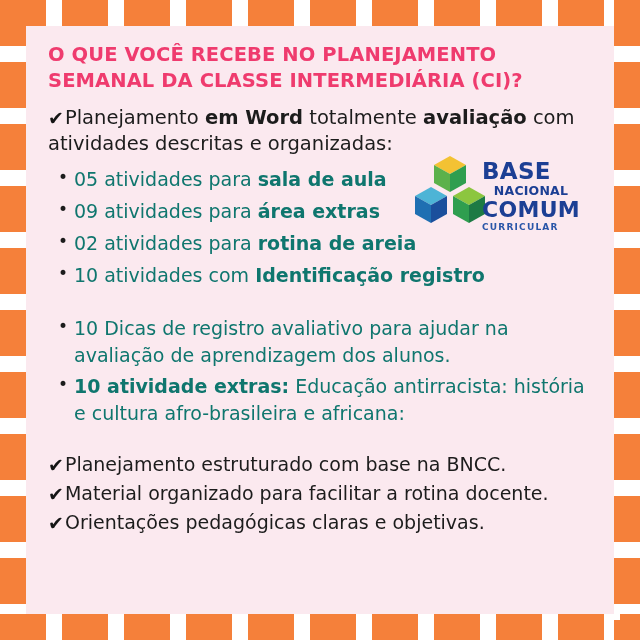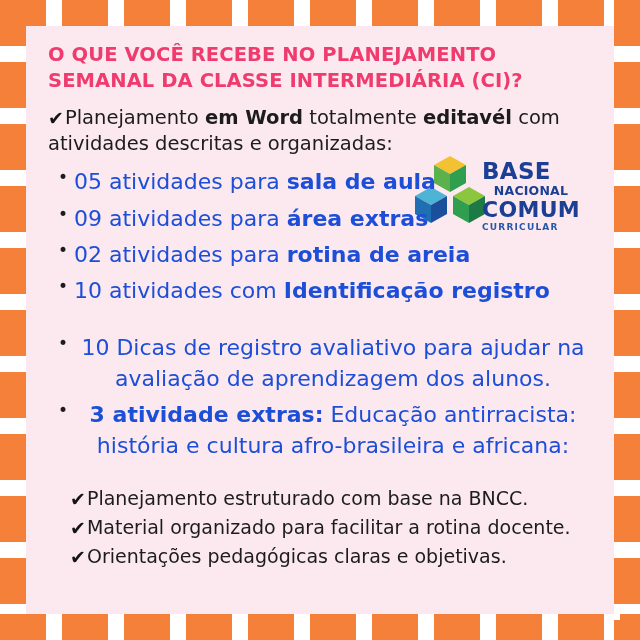--- a/index.html
+++ b/index.html
@@ -114,53 +114,51 @@
   #bncc-logo .lg4 { font-size: 9px; font-weight: bold; letter-spacing: 1.2px; margin-top: 2px; color:#2a56a8;}
 
   
   ul.bul {
     margin: 10px 0 0 0;
     padding: 0 0 0 26px;
     list-style: none;
   }
   ul.bul li {
     position: relative;
-    font-size: 22px;
+    font-size: 19px;
     line-height: 1.42;
-    color: #1d4ed8;
+    color: #0f766e;
     margin-bottom: 5px;
   }
   ul.bul li::before {
     content: "•";
     position: absolute;
     left: -16px;
     top: -1px;
     font-size: 17px;
     color: #1c1c1c;
   }
   ul.bul li b { font-weight: bold; }
 
   ul.bul.second {
     margin-top: 26px;
   }
   ul.bul.second li {
     margin-bottom: 4px;
-    text-align: center;
   }
 
   .tail {
     margin-top: 24px;
   }
   .tail .line {
     font-size: 19px;
     line-height: 1.42;
     color: #1c1c1c;
     margin-bottom: 2px;
     white-space: nowrap;
-    margin-left: 22px;
   }
 </style>
 </head>
 <body>
 
 <div id="page">
 
   <div class="edge edge-top" id="edge-top">
       <div class="dash-h" style="position: absolute; left: 0px; width: 46px; background: rgb(245, 128, 58);"></div>
       <div class="dash-h" style="position: absolute; left: 62px; width: 46px; background: rgb(245, 128, 58);"></div>
@@ -211,21 +209,21 @@
       <div class="dash-v" style="position: absolute; top: 434px; height: 46px; background: rgb(245, 128, 58);"></div>
       <div class="dash-v" style="position: absolute; top: 496px; height: 46px; background: rgb(245, 128, 58);"></div>
       <div class="dash-v" style="position: absolute; top: 558px; height: 46px; background: rgb(245, 128, 58);"></div>
       <div class="dash-v" style="position: absolute; top: 620px; height: 20px; background: rgb(245, 128, 58);"></div>
     </div>
 
   <div id="card">
 
     <h1 id="headline">O QUE VOCÊ RECEBE NO PLANEJAMENTO SEMANAL DA CLASSE INTERMEDIÁRIA (CI)?</h1>
 
-    <p class="intro"><span class="check">✔</span><span>Planejamento </span><b>em Word</b><span> totalmente </span><b>editavél</b><span> com atividades descritas e organizadas:</span></p>
+    <p class="intro"><span class="check">✔</span><span>Planejamento </span><b>em Word</b><span> totalmente </span><b>avaliação</b><span> com atividades descritas e organizadas:</span></p>
 
     <div id="bncc-logo">
       <svg width="80" height="78" viewBox="0 0 80 78">
 
         <polygon points="40,2 56,11 40,20 24,11" fill="#f3c233"></polygon>
         <polygon points="24,11 40,20 40,38 24,29" fill="#5bb14b"></polygon>
         <polygon points="56,11 56,29 40,38 40,20" fill="#2f9e4f"></polygon>
 
         <polygon points="21,33 37,42 21,51 5,42" fill="#4db4d6"></polygon>
         <polygon points="5,42 21,51 21,69 5,60" fill="#1f6fb2"></polygon>
@@ -245,21 +243,21 @@
 
     <ul class="bul" id="list-primary">
         <li><span>05 atividades para </span><b>sala de aula</b></li>
         <li><span>09 atividades para </span><b>área extras</b></li>
         <li><span>02 atividades para </span><b>rotina de areia</b></li>
         <li><span>10 atividades com </span><b>Identificação registro</b></li>
       </ul>
 
     <ul class="bul second" id="list-secondary">
         <li><span>10 Dicas de registro avaliativo para ajudar na avaliação de aprendizagem dos alunos.</span></li>
-        <li><b>3 atividade extras:</b><span> Educação antirracista: história e cultura afro-brasileira e africana:</span></li>
+        <li><b>10 atividade extras:</b><span> Educação antirracista: história e cultura afro-brasileira e africana:</span></li>
       </ul>
 
     <div class="tail" id="check-list">
         <div class="line"><span class="check">✔</span><span>Planejamento estruturado com base na BNCC.</span></div>
         <div class="line"><span class="check">✔</span><span>Material organizado para facilitar a rotina docente.</span></div>
         <div class="line"><span class="check">✔</span><span>Orientações pedagógicas claras e objetivas.</span></div>
       </div>
 
   </div>
 </div>

